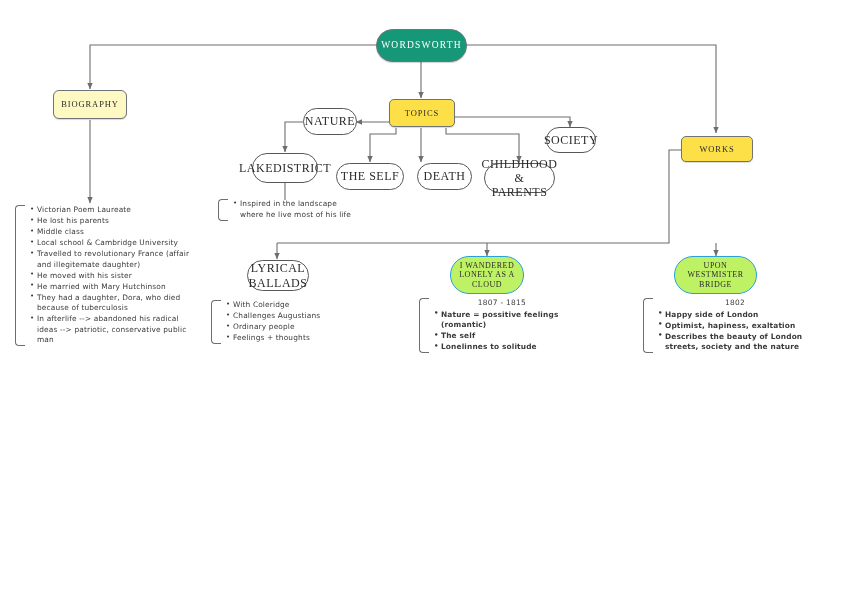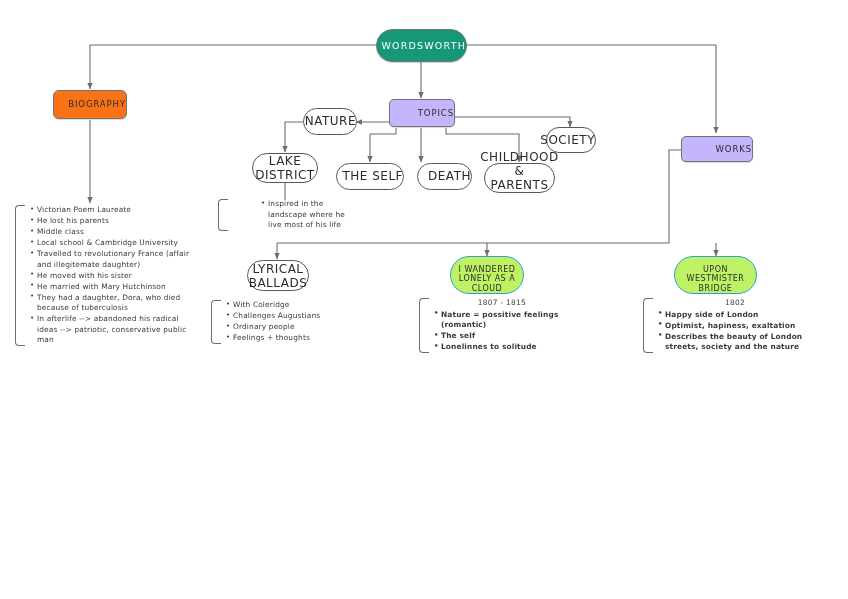--- a/index.html
+++ b/index.html
@@ -27,50 +27,51 @@
     top: 0;
     width: 848px;
     height: 599px;
     pointer-events: none;
   }
   .node {
     position: absolute;
     box-sizing: border-box;
     display: flex;
     align-items: center;
-    justify-content: flex-end;
+    justify-content: center;
     text-align: center;
     line-height: 1.18;
     letter-spacing: 0.4px;
     color: #2b2b2b;
+    font-family: Liberation Serif, serif;
   }
   .node span { display: block; }
 
   
   .n-root {
     background: #169878;
     border: 1.5px solid #6f7377;
     border-radius: 17px;
     color: #ffffff;
     font-size: 9.5px;
     letter-spacing: 1.2px;
     box-shadow: 0 1px 1px rgba(0,0,0,0.18);
   }
   
   .n-mint {
-    background: #f97316;
+    background: #fef9c3;
     border: 1.5px solid #6f7377;
     border-radius: 6px;
     font-size: 8.5px;
     letter-spacing: 0.9px;
     box-shadow: 0 1px 1px rgba(0,0,0,0.15);
   }
   
   .n-blue {
-    background: #c4b5fd;
+    background: #fde047;
     border: 1.5px solid #6f7377;
     border-radius: 5px;
     font-size: 8.5px;
     letter-spacing: 0.9px;
     box-shadow: 0 1px 1px rgba(0,0,0,0.15);
   }
   
   .n-pill {
     background: #ffffff;
     border: 1.2px solid #58585a;
@@ -197,21 +198,21 @@
   </div>
 
   <div class="node n-pill" style="left:303px; top:108px; width:54px; height:27px;">
     <span>NATURE</span>
   </div>
 
   <div class="node n-pill" style="left:546px; top:127px; width:50px; height:26px;">
     <span>SOCIETY</span>
   </div>
 
-  <div class="node n-pill" style="left:252px; top:153px; width:66px; height:30px; flex-direction:column;">
+  <div class="node n-pill" style="left:252px; top:153px; width:66px; height:30px; ">
     <span>LAKE</span>
     <span>DISTRICT</span>
   </div>
 
   <div class="node n-pill" style="left:336px; top:163px; width:68px; height:27px;">
     <span>THE SELF</span>
   </div>
 
   <div class="node n-pill" style="left:417px; top:163px; width:55px; height:27px;">
     <span>DEATH</span>
@@ -247,21 +248,21 @@
       <li>Middle class</li>
       <li>Local school &amp; Cambridge University</li>
       <li>Travelled to revolutionary France (affair and illegitemate daughter)</li>
       <li>He moved with his sister</li>
       <li>He married with Mary Hutchinson</li>
       <li>They had a daughter, Dora, who died because of tuberculosis</li>
       <li>In afterlife --&gt; abandoned his radical ideas --&gt; patriotic, conservative public man</li>
     </ul>
   </div>
 
-  <div class="note" style="left:218px; top:199px; width:140px;padding-left:28px;">
+  <div class="note" style="left:218px; top:199px; width:140px;">
     <div class="bracket"></div>
     <ul>
       <li>Inspired in the landscape where he live most of his life</li>
     </ul>
   </div>
 
   <div class="note" style="left:211px; top:300px; width:150px;">
     <div class="bracket"></div>
     <ul>
       <li>With Coleridge</li>

